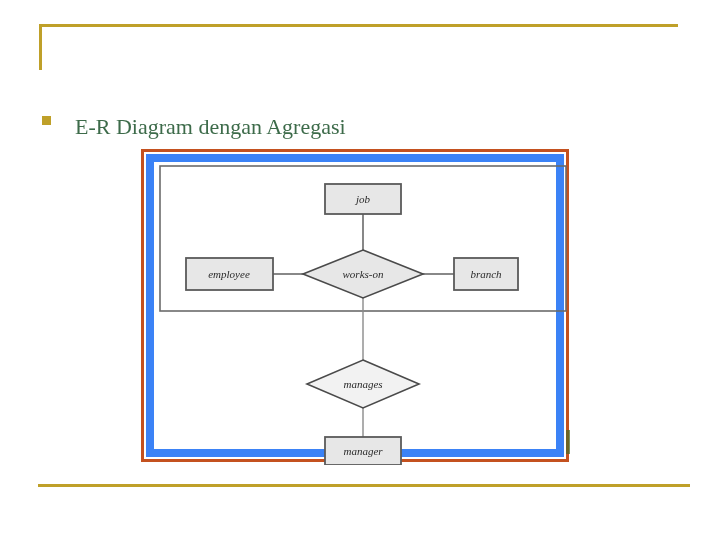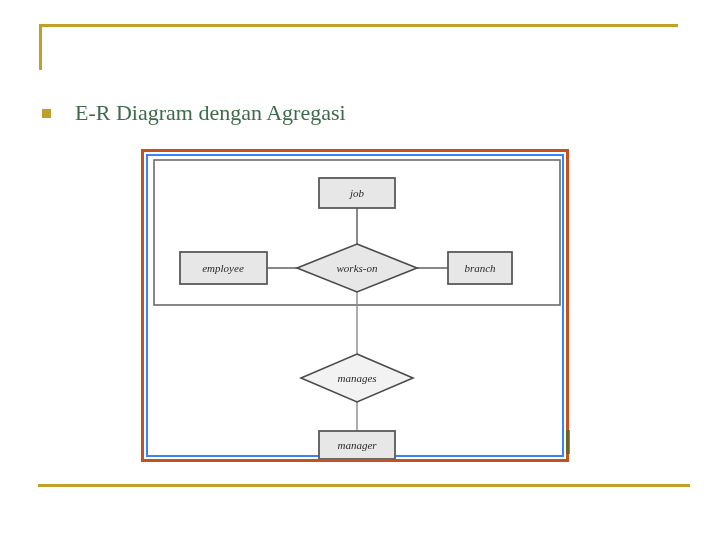--- a/index.html
+++ b/index.html
@@ -75,40 +75,41 @@
     display: inline-block;
     margin-right: 24px;
     flex: none;
   }
   .bullet-text {
     font-family: "Liberation Serif", serif;
     font-size: 22px;
     line-height: 26px;
     color: #3d6b4a;
     white-space: nowrap;
+    margin-top: 14px;
   }
 
   
   .picture-frame {
     position: absolute;
     left: 141px;
     top: 149px;
     width: 428px;
     height: 313px;
     background: #ffffff;
     border: 3px solid #c4511f;
     box-sizing: border-box;
   }
   .picture-frame-inner {
     position: absolute;
     left: 2px;
     top: 2px;
     right: 2px;
     bottom: 2px;
-    border: 2px solid #3b82f6;
+    border: 8px solid #3b82f6;
     background: #ffffff;
     box-sizing: border-box;
   }
   .frame-green-nick {
     position: absolute;
     left: 566px;
     top: 430px;
     width: 4px;
     height: 24px;
     background: #4f6b2a;

